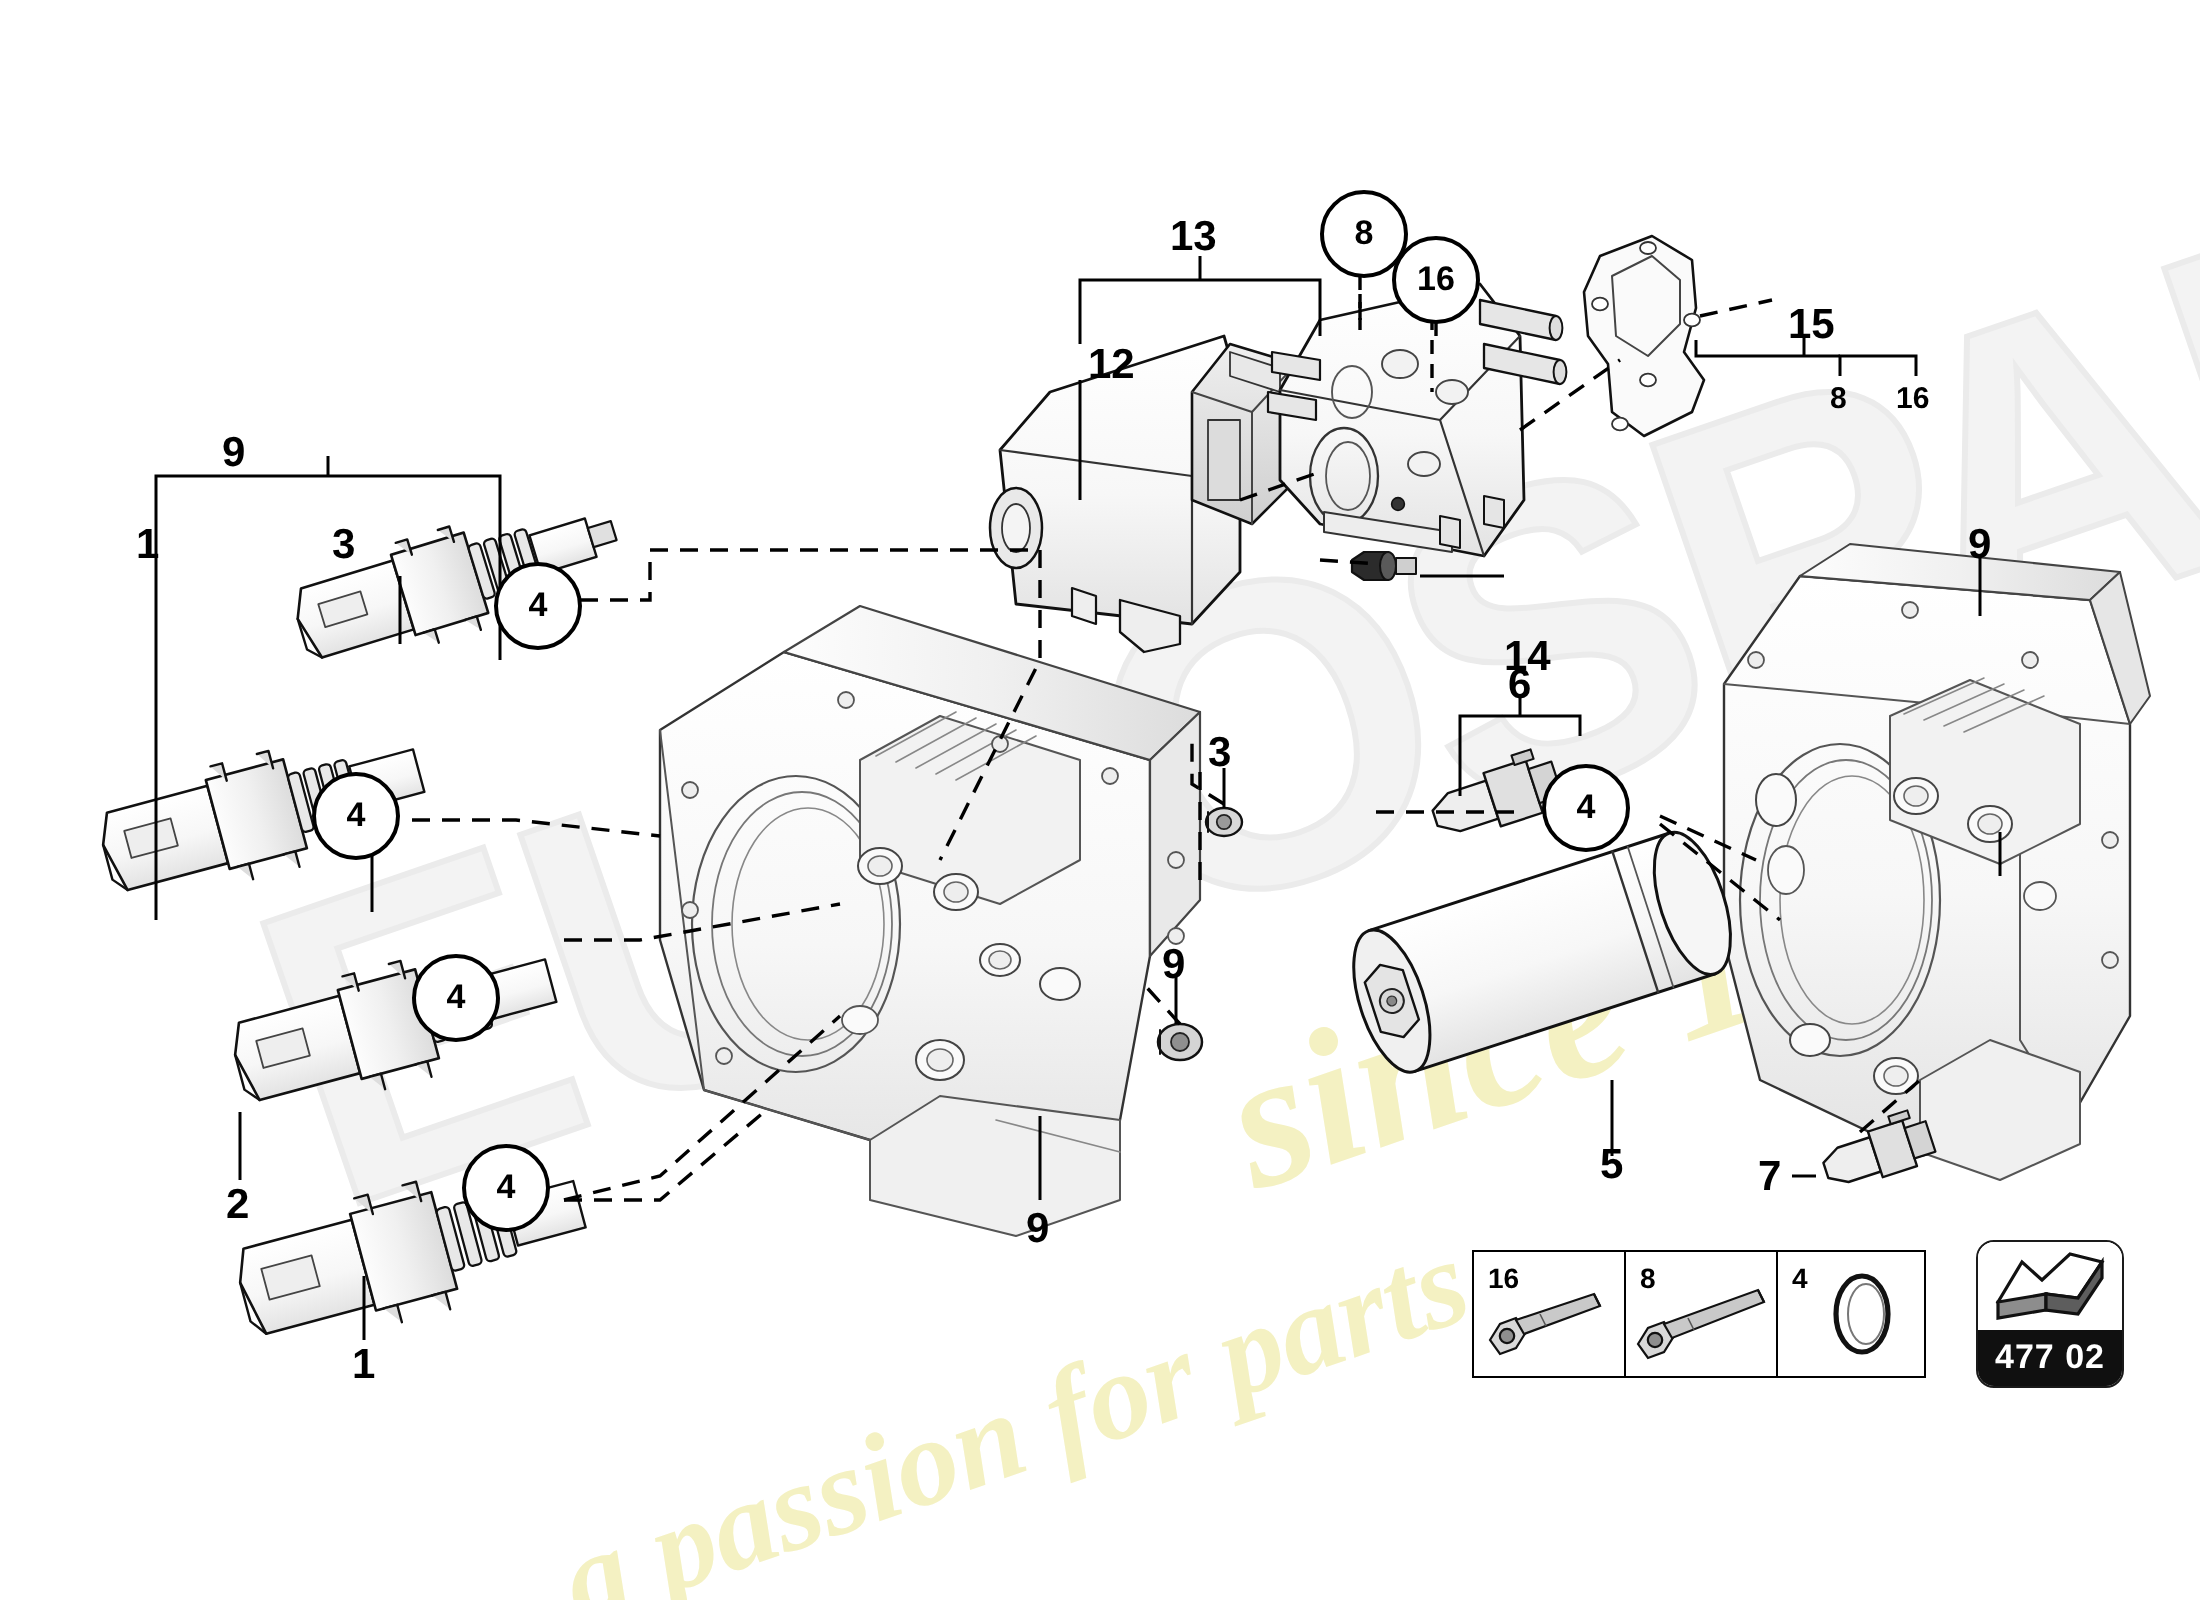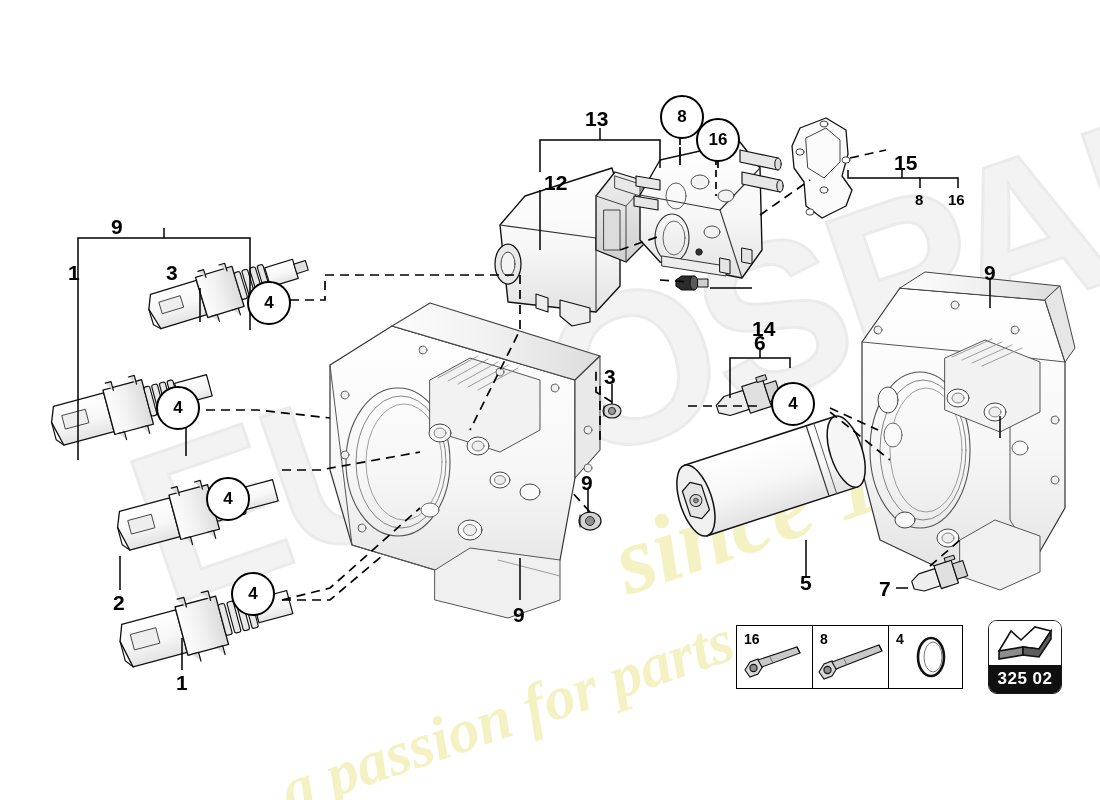--- a/index.html
+++ b/index.html
@@ -423,16 +423,16 @@
   </div>
 
   <div class="badge">
     <div class="pic">
       <svg width="72" height="44" viewBox="0 0 72 44">
         <path d="M10 30 L22 10 L32 19 L46 6 L62 10 L50 28 L34 26 L22 34 Z" fill="#ffffff" stroke="#111" stroke-width="1.6"></path>
         <path d="M10 30 L10 38 L34 34 L34 26 Z" fill="#8d8d8d" stroke="#111" stroke-width="1.6"></path>
         <path d="M34 26 L34 34 L50 36 L62 18 L62 10 L50 28 Z" fill="#5d5d5d" stroke="#111" stroke-width="1.6"></path>
       </svg>
     </div>
-    <div class="lbl">325 02</div>
+    <div class="lbl">477 02</div>
   </div>
 
 </div>
 
 </body></html>

